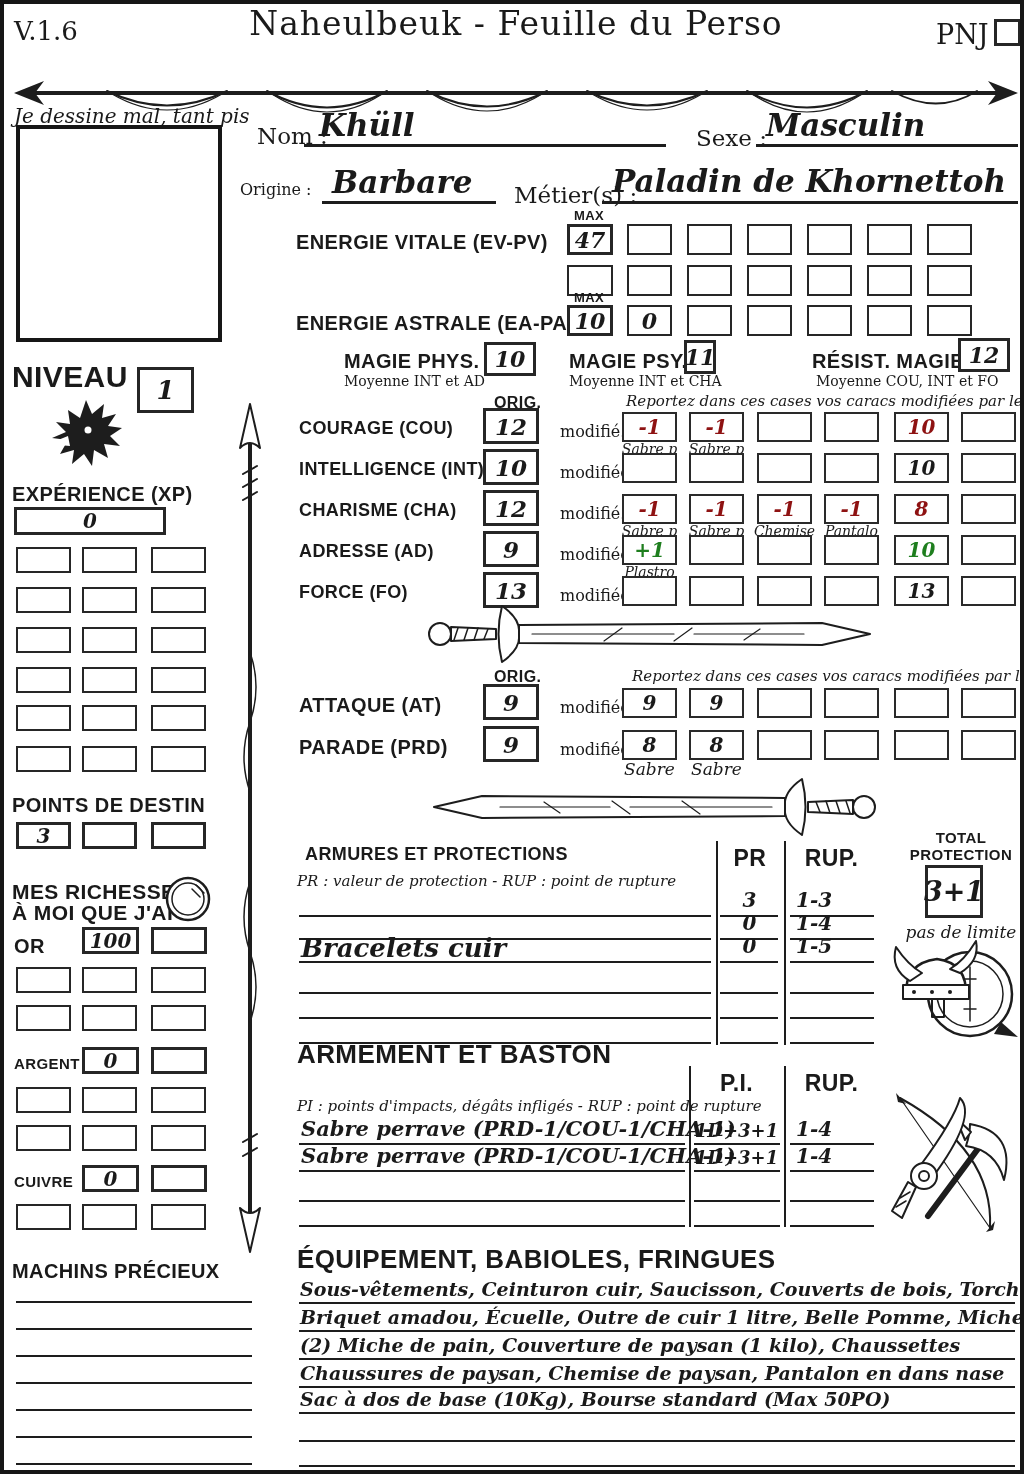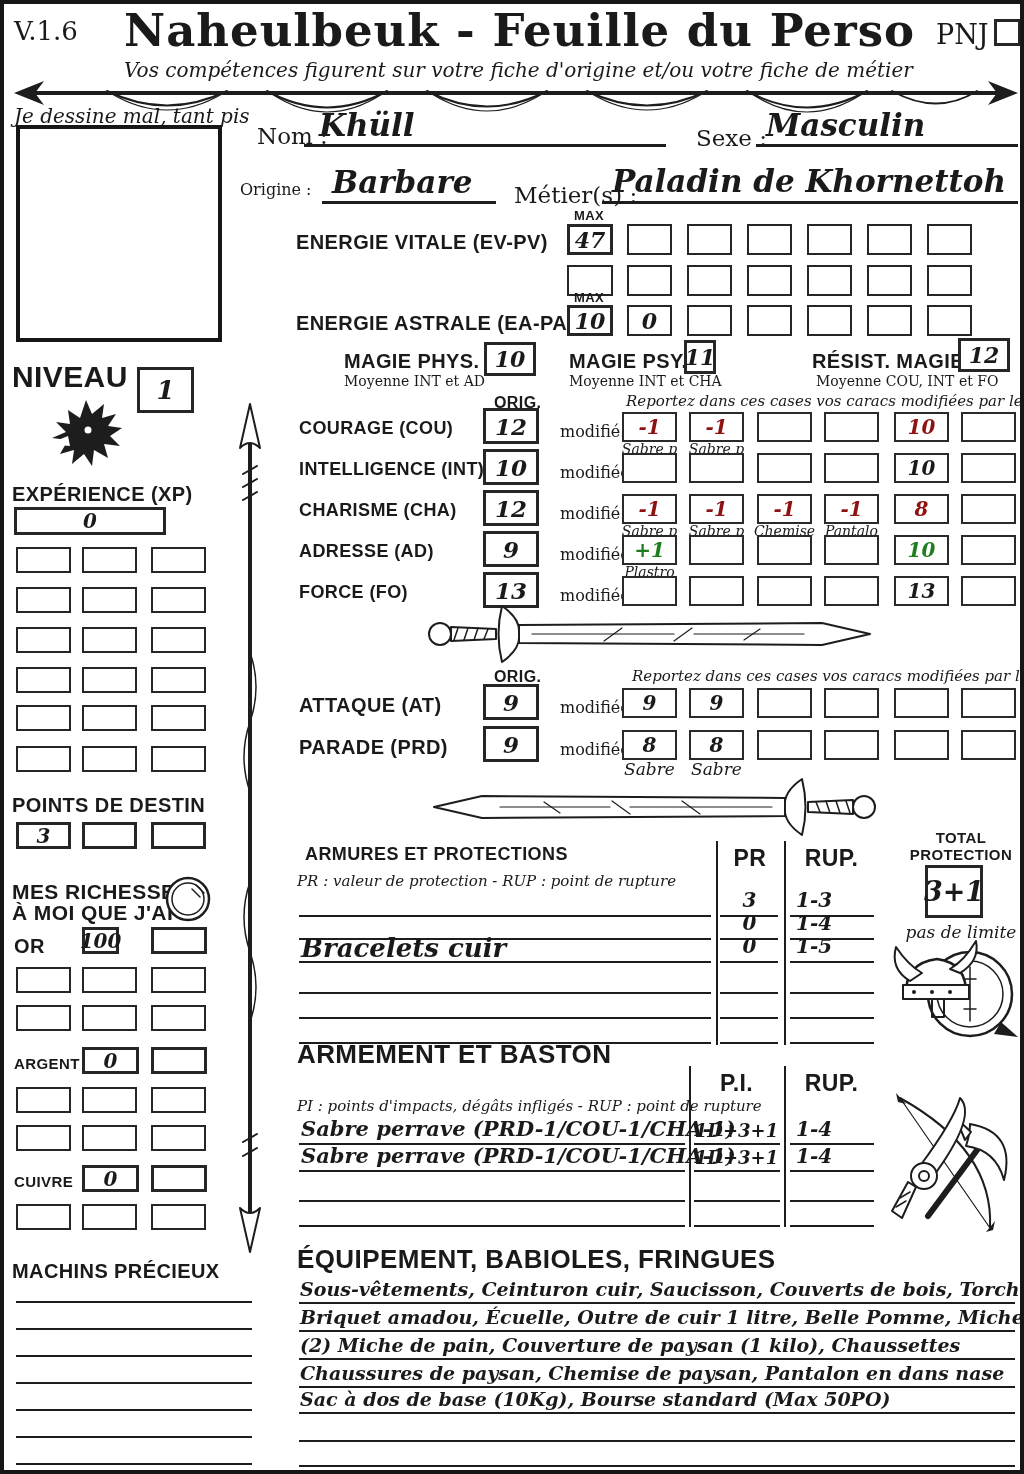--- a/index.html
+++ b/index.html
@@ -28,24 +28,23 @@
   .inkf{stroke:#1d1d1d;fill:#fff;stroke-width:2;stroke-linejoin:round}
   .fill{fill:#1d1d1d;stroke:none}
   .ctrtxt{text-align:center}
 </style>
 </head>
 <body>
 
 <div class="sheet">
 
   <div class="abs ms" style="left:10px;top:12px;font-size:26px">V.1.6</div>
-  <div class="abs ms ctrtxt" style="left:120px;top:0;width:784px;font-size:45px;font-weight:bold;letter-spacing:1px">Naheulbeuk - Feuille du Perso</div>
+  <div class="abs ms ctrtxt" style="left:120px;top:0;width:784px;font-size:33px;font-weight:normal;letter-spacing:1px">Naheulbeuk - Feuille du Perso</div>
   <div class="abs ms" style="left:932px;top:15px;font-size:27px">PNJ</div>
   <div class="bx" style="left:990px;top:15px;width:27px;height:27px"></div>
-  <div class="abs msi ctrtxt" style="left:120px;top:54px;width:784px;font-size:20px">Vos compétences figurent sur votre fiche d'origine et/ou votre fiche de métier</div>
 
   <svg class="icon" style="left:8px;top:74px" width="1008" height="36" viewBox="0 0 1008 36">
     <path class="ink" style="stroke-width:4" d="M24 15 H984"></path>
     <path class="fill" d="M2 15 L32 3 L23 15 L32 27 Z"></path>
     <path class="fill" d="M1006 15 L976 3 L985 15 L976 27 Z"></path>
     <path class="ink" d="M95 13 Q155 42 215 13"></path>
       <path class="ink" style="stroke-width:1.2" d="M100 16 Q155 48 210 16"></path>
     <path class="ink" d="M255 13 Q315 46 375 13"></path>
       <path class="ink" style="stroke-width:1.2" d="M260 16 Q315 52 370 16"></path>
     <path class="ink" d="M415 13 Q475 44 535 13"></path>
@@ -98,21 +97,21 @@
 
   <div class="abs fh" style="left:8px;top:876px;font-size:21px">MES RICHESSES</div>
   <div class="abs fh" style="left:8px;top:897px;font-size:21px">À MOI QUE J'AI</div>
   <svg class="icon" style="left:160px;top:871px" width="48" height="48" viewBox="0 0 48 48">
     <circle class="inkf" style="stroke-width:2.5" cx="24" cy="24" r="21"></circle>
     <circle class="ink" style="stroke-width:1.5" cx="24" cy="24" r="16"></circle>
     <path class="ink" style="stroke-width:1.5" d="M28 14 L36 22 M32 10 L40 18"></path>
   </svg>
 
   <div class="abs fh" style="left:10px;top:931px;font-size:20px">OR</div>
-  <div class="bx hw" style="left:78px;top:923px;width:37px;height:27px;font-size:20px">100</div>
+  <div class="bx hw" style="left:78px;top:923px;width:57px;height:27px;font-size:20px">100</div>
   <div class="bx" style="left:147px;top:923px;width:56px;height:27px"></div>
   <div class="bx b2" style="left:12px;top:963px;width:55px;height:26px"></div>
   <div class="bx b2" style="left:78px;top:963px;width:55px;height:26px"></div>
   <div class="bx b2" style="left:147px;top:963px;width:55px;height:26px"></div>
   <div class="bx b2" style="left:12px;top:1001px;width:55px;height:26px"></div>
   <div class="bx b2" style="left:78px;top:1001px;width:55px;height:26px"></div>
   <div class="bx b2" style="left:147px;top:1001px;width:55px;height:26px"></div>
 
   <div class="abs fh" style="left:10px;top:1051px;font-size:15px">ARGENT</div>
   <div class="bx hw" style="left:78px;top:1043px;width:57px;height:27px;font-size:20px">0</div>

